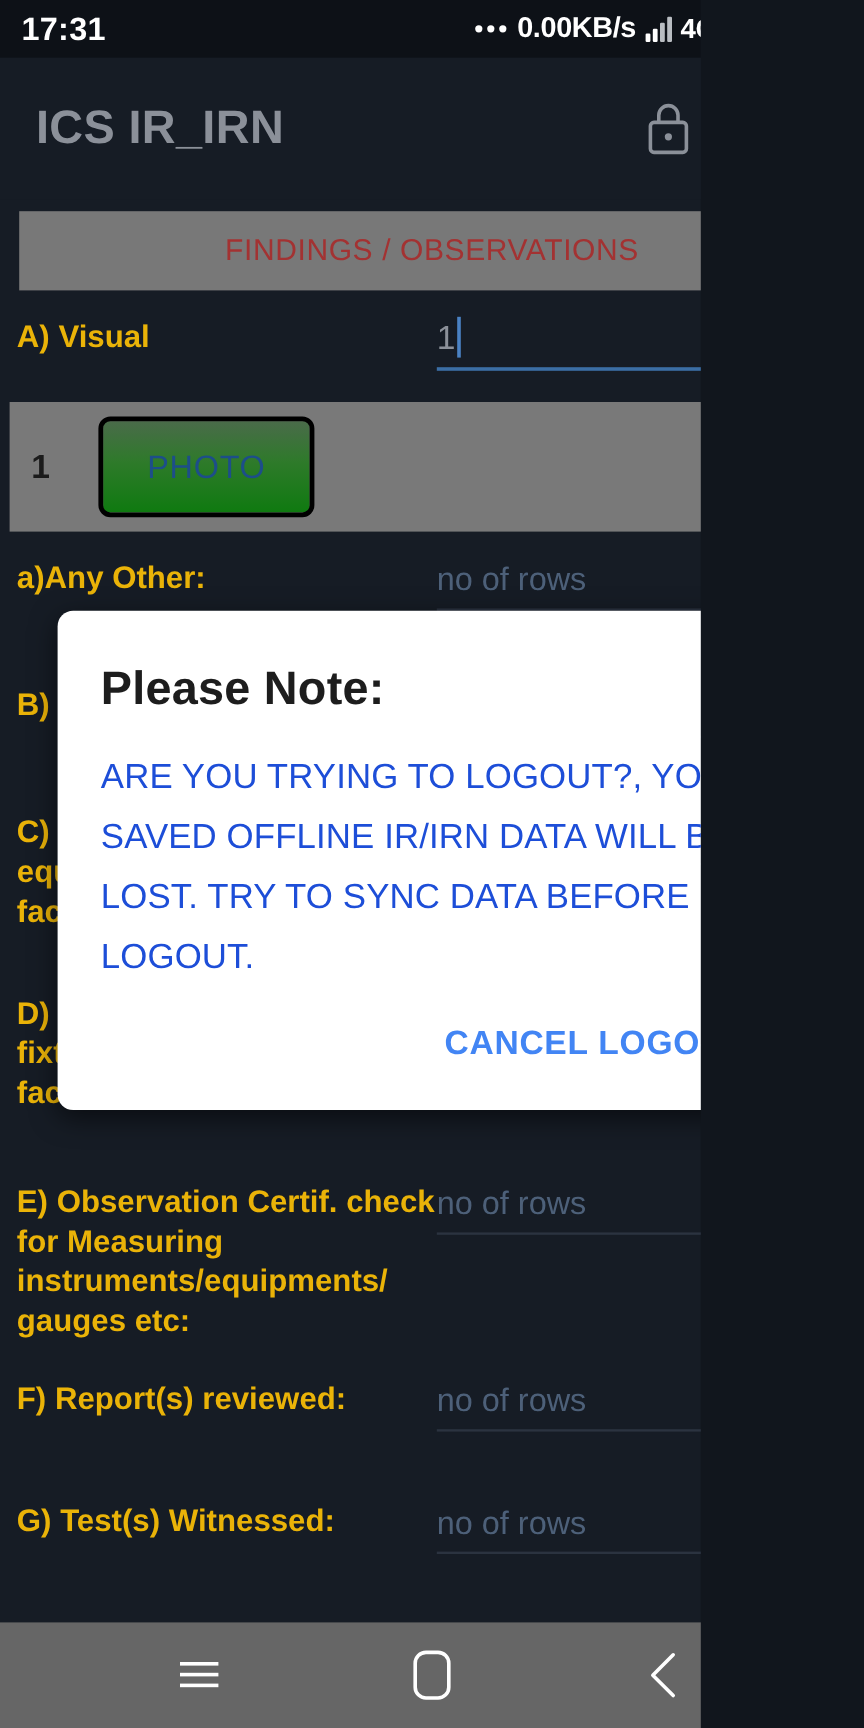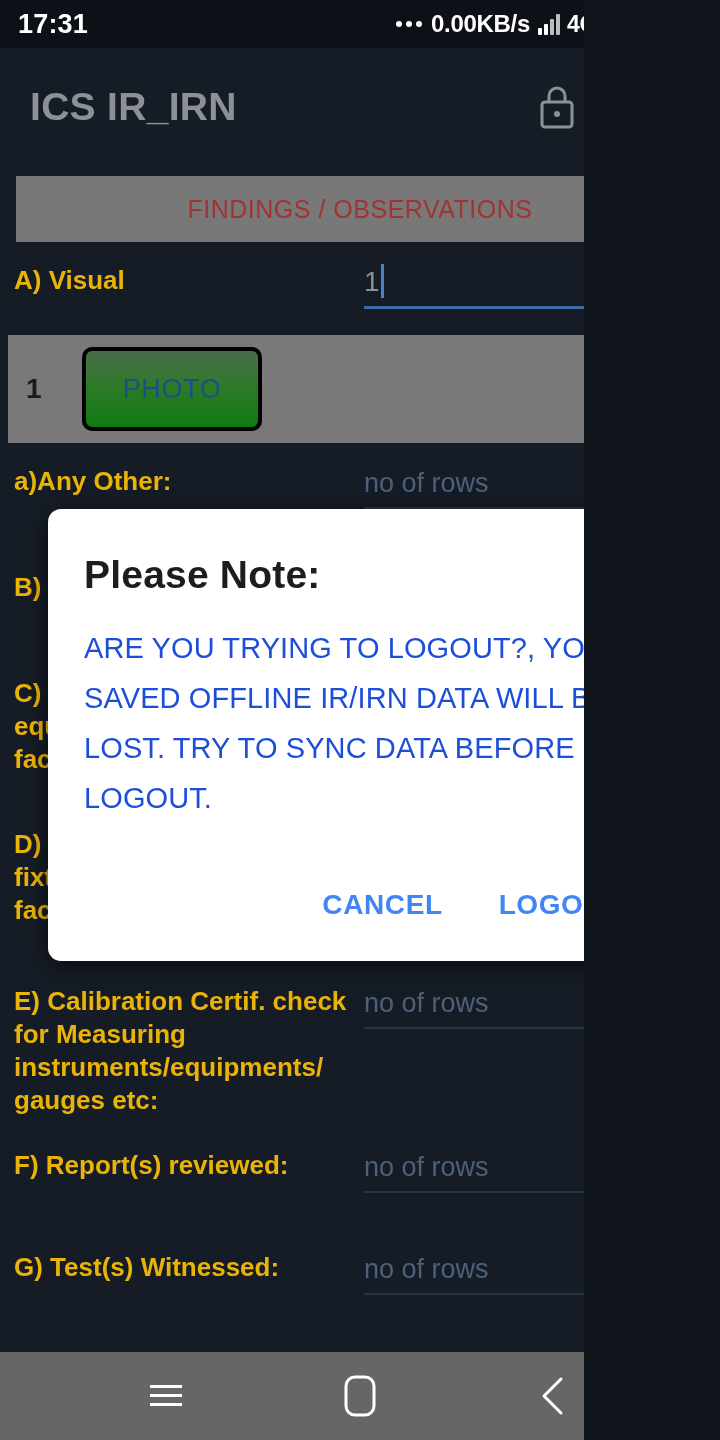--- a/index.html
+++ b/index.html
@@ -164,22 +164,22 @@
   .dialog-title {
     font-size: 39px; font-weight: 700; color: #1d1d1d;
     letter-spacing: .2px; margin-bottom: 26px;
   }
   .dialog-message {
     font-size: 29px; color: #1d4ed8; line-height: 50px;
     letter-spacing: .1px;
     margin-top: 20px;
   }
   .dialog-actions {
-    display: flex; justify-content: flex-end; gap: 48px;
-    margin-top: 60px; padding-right: 10px; padding-bottom: 16px;
+    display: flex; justify-content: flex-end; 
+    margin-top: 24px; padding-right: 10px; padding-bottom: 16px;
   }
   .dialog-btn {
     background: none; border: none; cursor: pointer;
     color: #4285f4; font-size: 28px; font-weight: 700;
     letter-spacing: .6px; font-family: "Liberation Sans", sans-serif;
     padding: 6px 4px;
   }
 
   
   .navbar {
@@ -295,21 +295,21 @@
     <div class="field-row" style="margin-top:52px;">
       <div class="field-label" style="white-space:pre-line;">D)
 fixture/clamp used to
 facalate inspection:</div>
       <div class="field-input">
         <span class="field-placeholder">no of rows</span>
       </div>
     </div>
 
     <div class="field-row" style="margin-top:58px;">
-      <div class="field-label">E) Calibration Certif. check for Measuring instruments/equipments/ gauges etc:</div>
+      <div class="field-label">E) Observation Certif. check for Measuring instruments/equipments/ gauges etc:</div>
       <div class="field-input">
         <span class="field-placeholder">no of rows</span>
       </div>
     </div>
 
     <div class="field-row" style="margin-top:32px;">
       <div class="field-label">F) Report(s) reviewed:</div>
       <div class="field-input">
         <span class="field-placeholder">no of rows</span>
       </div>

